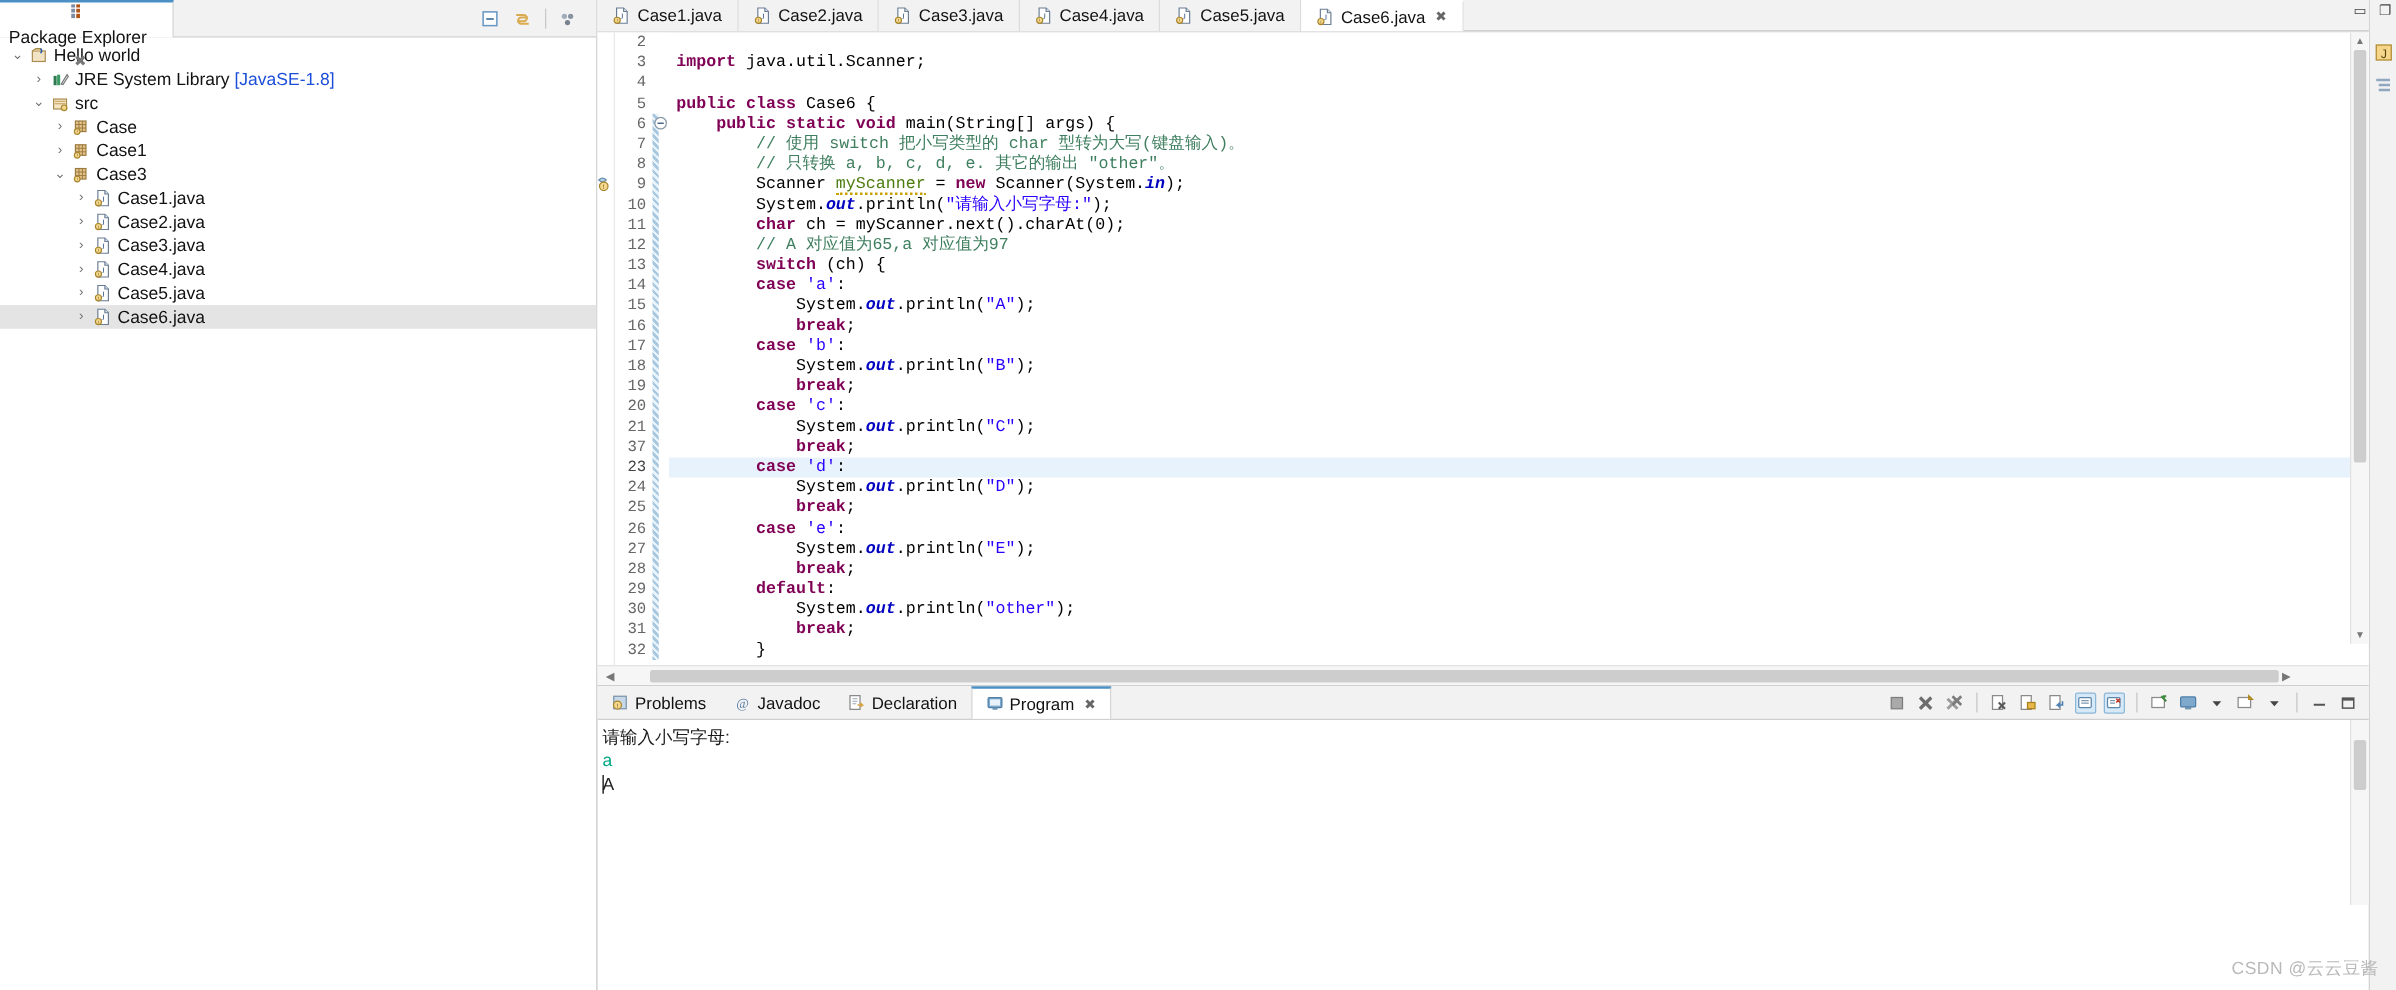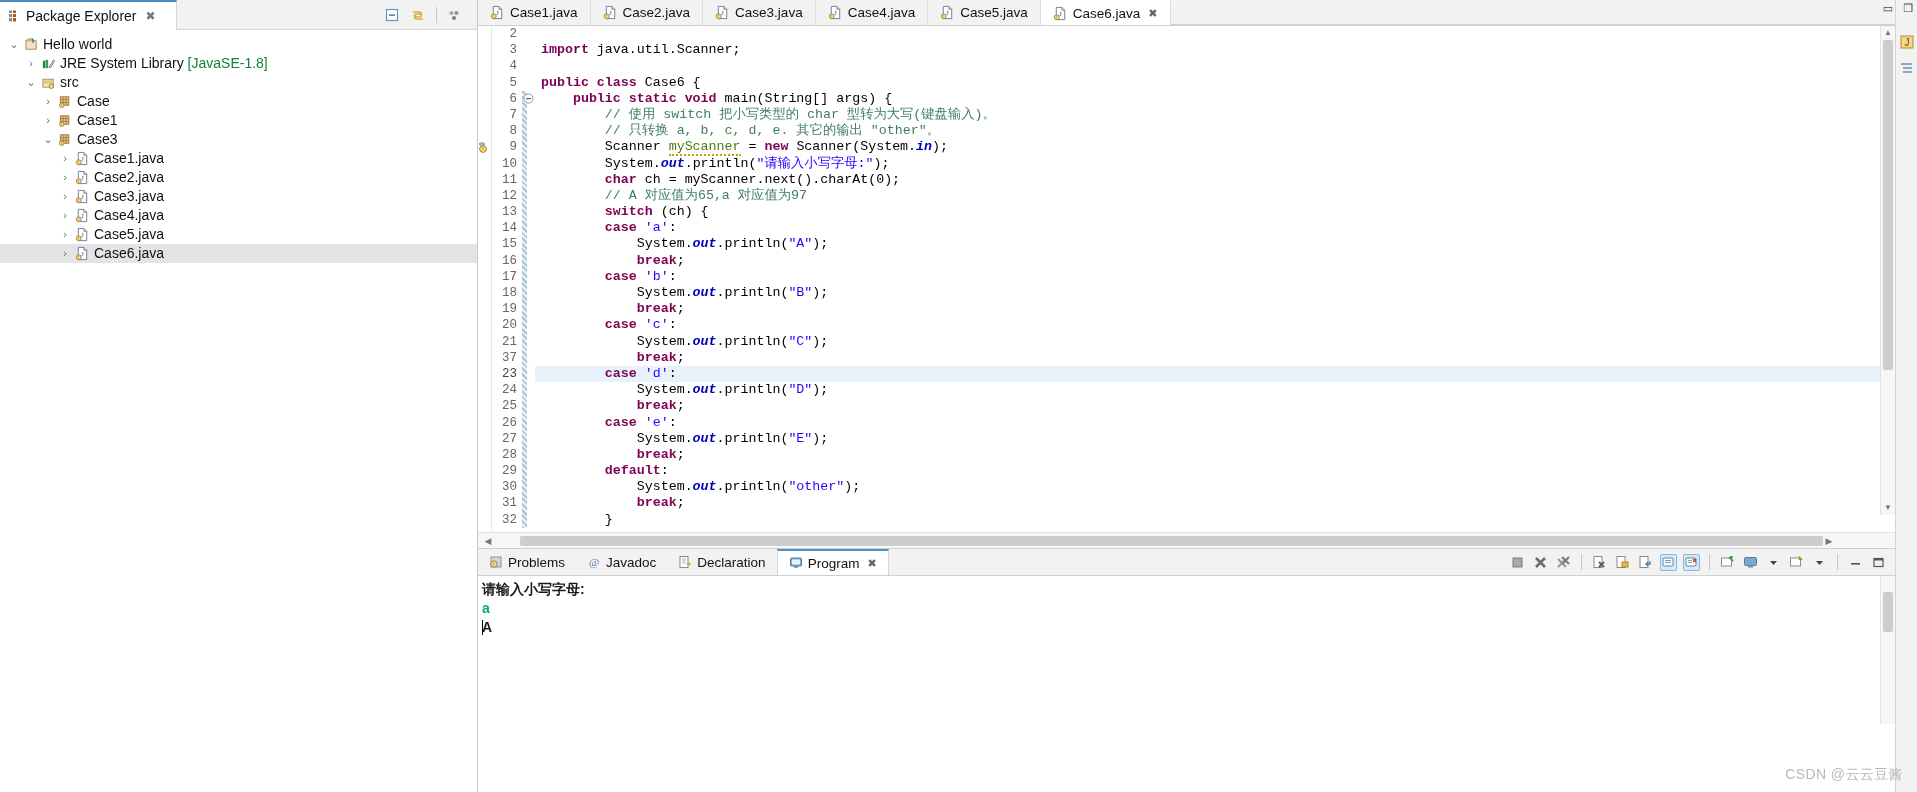--- a/index.html
+++ b/index.html
@@ -34,20 +34,21 @@
   .view-tab {
     display: flex; align-items: center; gap: 5px;
     padding: 0 20px 0 7px;
     background: #ffffff;
     border-right: 1px solid #d4d4d4;
     border-top: 2px solid #4a90c4;
     height: 30px;
     font-size: 14px;
     color: #111;
     cursor: default;
+    flex-direction: column;
   }
   .view-tab .close-x { color: #777; font-size: 12px; margin-left: 4px; }
   .view-toolbar {
     margin-left: auto;
     display: flex; align-items: center; gap: 9px;
     padding: 0 14px 0 0;
     height: 30px;
   }
   .tb-ico { width: 17px; height: 17px; display: inline-block; opacity: .92; }
 
@@ -63,21 +64,21 @@
     white-space: nowrap;
     padding-left: 4px;
   }
   .trow.sel { background: #e4e4e4; }
   .twist {
     width: 16px; text-align: center; color: #6f6f6f;
     font-size: 11px; flex: 0 0 16px;
   }
   .ticon { width: 18px; flex: 0 0 18px; display:flex; align-items:center; justify-content:center; }
   .tlabel { padding-left: 3px; color: #111; }
-  .tlabel .dim { color: #15803d; }
+  .tlabel .dim { color: #1d4ed8; }
 
   
   .right-side { flex: 1 1 auto; display: flex; flex-direction: column; height: 792px; min-width:0; }
 
   
   .editor-area { display: flex; flex-direction: column; height: 548px; position: relative; }
   .etabs {
     height: 26px;
     background: #f2f2f2;
     display: flex;
@@ -175,21 +176,20 @@
 
   .cterm {
     font-size: 13.5px; color: #111; padding: 4px 0 2px 4px;
     border-bottom: 1px solid #dedede; white-space: nowrap;
   }
   .cbody {
     flex: 1 1 auto; position: relative; overflow: hidden;
     font-size: 14px;
     padding: 4px 0 0 4px;
     line-height: 19px;
-    font-weight: bold;
   }
   .cout-line { white-space: pre; }
   .cout-in { color: #00a884; }
   .caret {
     display:inline-block; width:1px; height:15px; background:#000;
     vertical-align:-3px; margin-right:-1px;
   }
   .cvscroll { position:absolute; right:0; top:0; bottom:0; width:15px; background:#f6f6f6; border-left:1px solid #e2e2e2;}
   .cvthumb { position:absolute; left:2px; right:2px; top:16px; height:40px; background:#cdcdcd; border-radius:2px;}
 

